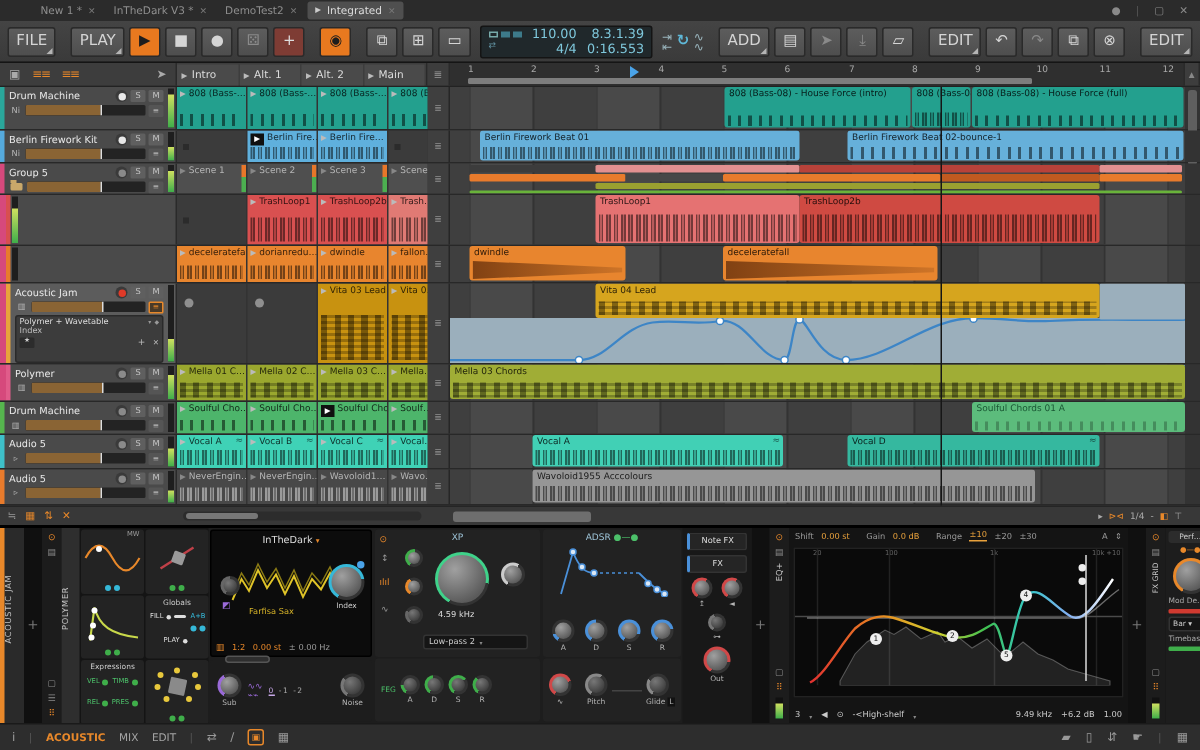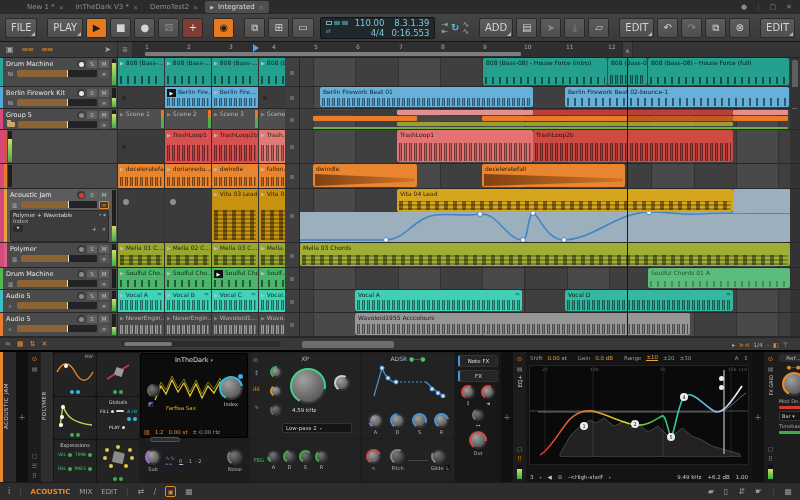--- a/index.html
+++ b/index.html
@@ -296,20 +296,38 @@
     <div class="tb fold">EDIT</div>
   </div>
 
   <div class="main">
     <div class="mhead">
       <div class="colh hicons">
         <span class="hic">▣</span>
         <span class="hic or">≡≡</span>
         <span class="hic or">≡≡</span>
         <span class="hic" style="margin-left:auto">➤</span>
+      </div>
+      <div class="colh scenes">
+        <div class="scene">
+            <span class="i-play"></span>
+            <span>Intro</span>
+          </div>
+        <div class="scene">
+            <span class="i-play"></span>
+            <span>Alt. 1</span>
+          </div>
+        <div class="scene">
+            <span class="i-play"></span>
+            <span>Alt. 2</span>
+          </div>
+        <div class="scene">
+            <span class="i-play"></span>
+            <span>Main</span>
+          </div>
       </div>
       <div class="colh stoph">≣</div>
       <div class="colh ruler">
         <span class="bar" style="left:12px">1</span>
         <span class="bar" style="left:54px">2</span>
         <span class="bar" style="left:96px">3</span>
         <span class="bar" style="left:139px">4</span>
         <span class="bar" style="left:181px">5</span>
         <span class="bar" style="left:223px">6</span>
         <span class="bar" style="left:266px">7</span>

